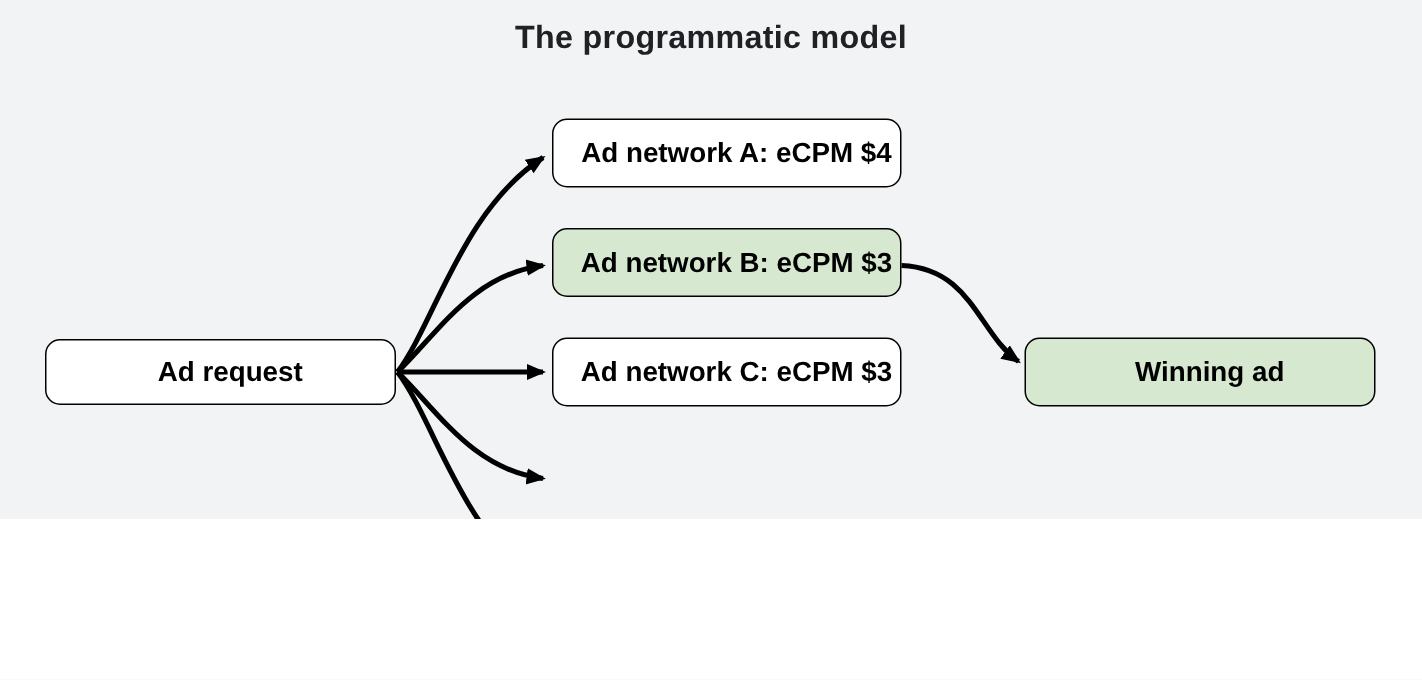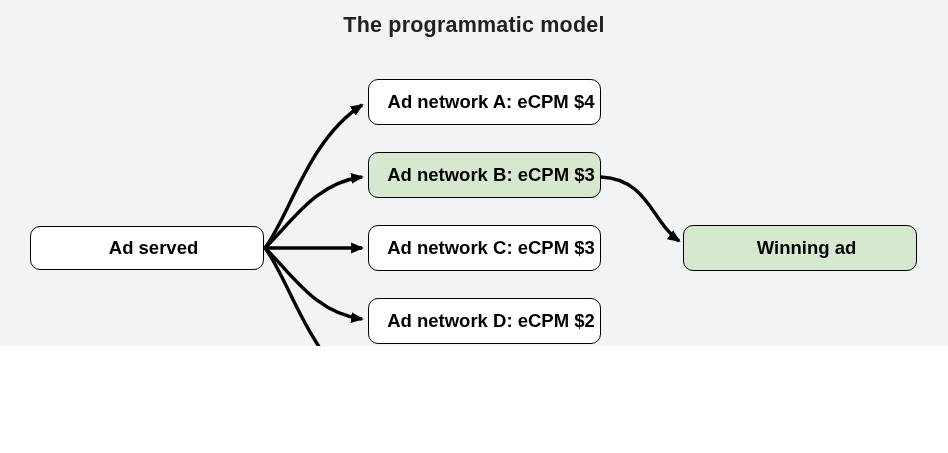--- a/index.html
+++ b/index.html
@@ -72,37 +72,34 @@
     </defs>
     <path class="edge" d="M265,248 C290,215 308,140 362,105" marker-end="url(#ah)"></path>
     <path class="edge" d="M265,248 C292,222 315,183 362,177" marker-end="url(#ah)"></path>
     <path class="edge" d="M265,248 L362,248" marker-end="url(#ah)"></path>
     <path class="edge" d="M265,248 C292,274 315,313 362,319" marker-end="url(#ah)"></path>
     <path class="edge" d="M265,248 C290,281 308,356 362,391" marker-end="url(#ah)"></path>
     <path class="edge" d="M601,177 C648,179 652,222 679,241" marker-end="url(#ah)"></path>
   </svg>
 
   <div class="node node-ad-request">
-    <span>Ad served</span>
+    <span>Ad request</span>
   </div>
 
   <div class="node node-net node-net-a">
     <span>Ad network A: eCPM $4</span>
   </div>
 
   <div class="node node-net node-net-b green">
     <span>Ad network B: eCPM $3</span>
   </div>
 
   <div class="node node-net node-net-c">
     <span>Ad network C: eCPM $3</span>
   </div>
 
-  <div class="node node-net node-net-d">
-    <span>Ad network D: eCPM $2</span>
-  </div>
 
 
   <div class="node node-winning green">
     <span>Winning ad</span>
   </div>
 
 </div>
 
 </body></html>

